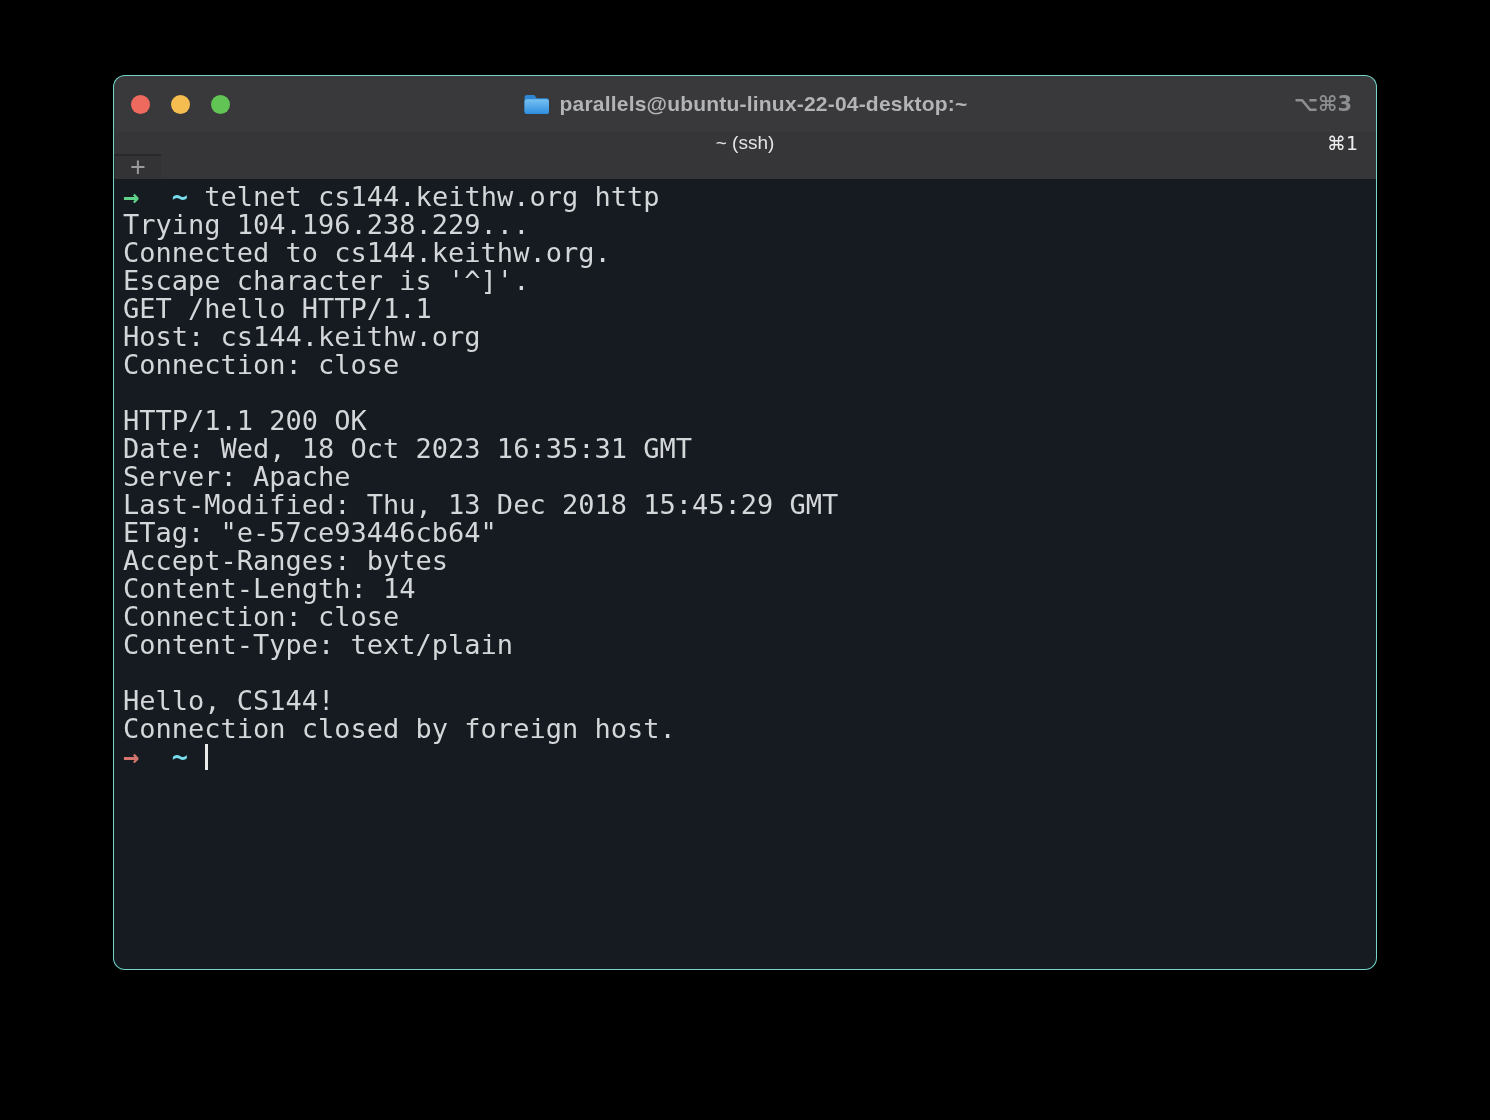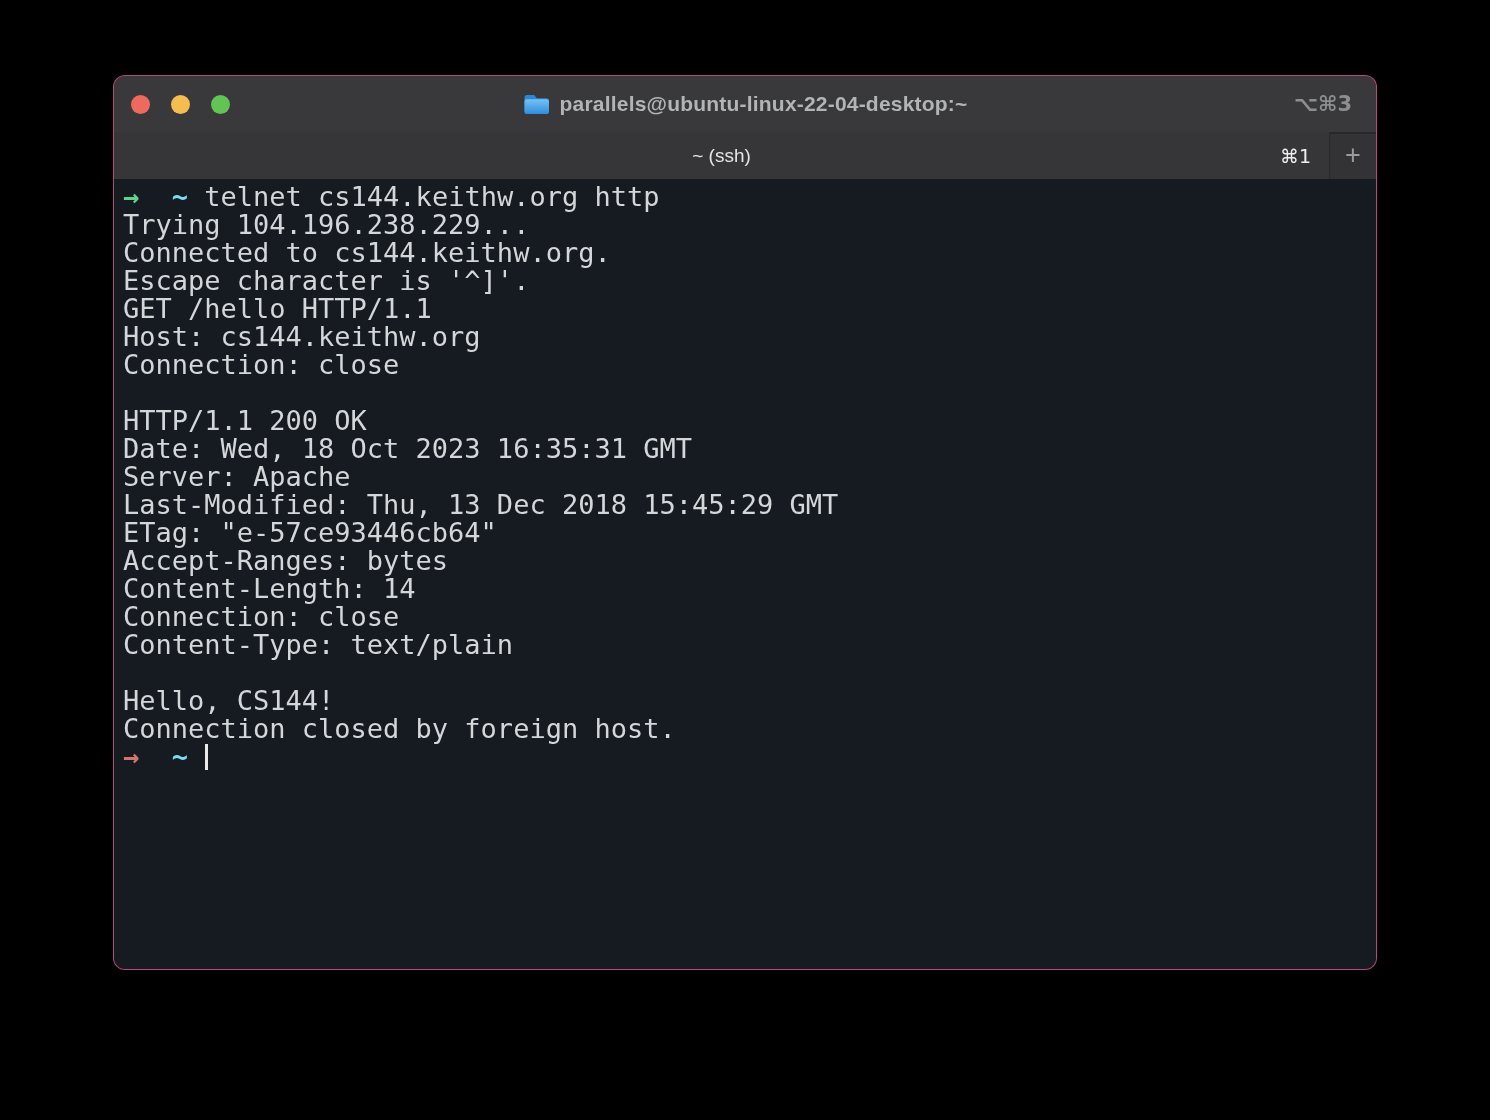--- a/index.html
+++ b/index.html
@@ -1,21 +1,21 @@
 <!DOCTYPE html>
 <html><head>
 <meta charset="utf-8">
 <style>
   html,body{margin:0;padding:0;background:#000;width:1490px;height:1120px;overflow:hidden;}
   *{box-sizing:border-box;}
   .window{
     position:absolute;left:113px;top:75px;width:1264px;height:895px;
     border-radius:12px;overflow:hidden;
     border:1px solid rgba(160,168,176,0.35);
-    background:#be185d;
+    background:#5eead4;
     font-family:"Liberation Sans",sans-serif;
   }
   
   .titlebar{
     position:relative;height:56px;background:#39393b;
   }
   .traffic-lights{
     position:absolute;left:17px;top:0;height:100%;
     display:flex;align-items:center;gap:21px;
   }
@@ -29,21 +29,21 @@
     font-size:21px;font-weight:bold;color:#b3b4b6;letter-spacing:0.2px;
   }
   .title-shortcut{
     position:absolute;right:24px;top:0;height:100%;
     display:flex;align-items:center;
     font-family:"DejaVu Sans",sans-serif;
     font-size:21px;font-weight:bold;color:#8d8e90;
   }
   
   .tabbar{
-    position:relative;height:47px;background:#363638;display:flex;
+    position:relative;height:47px;background:#363638;display:flex;flex-direction:column;
   }
   .tab{
     position:relative;flex:1;height:100%;
     display:flex;align-items:center;justify-content:center;
   }
   .tab-label{font-size:19px;color:#e3e4e6;}
   .tab-shortcut{
     position:absolute;right:18px;top:0;height:100%;
     display:flex;align-items:center;
     font-family:"DejaVu Sans",sans-serif;

